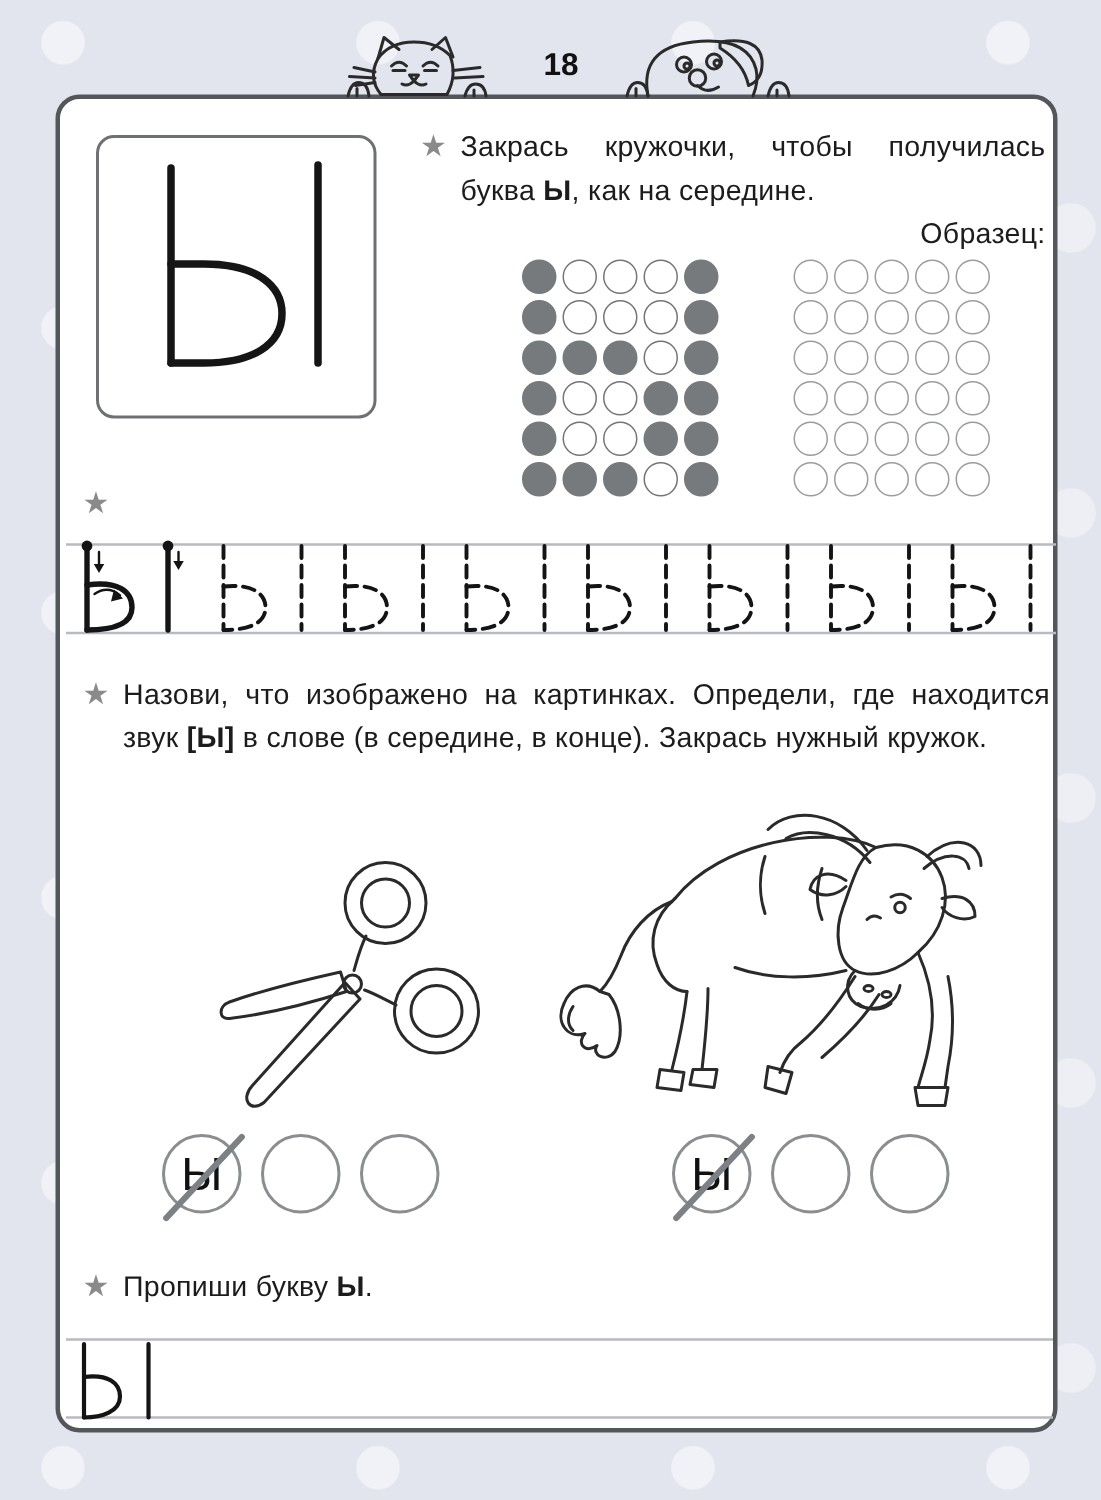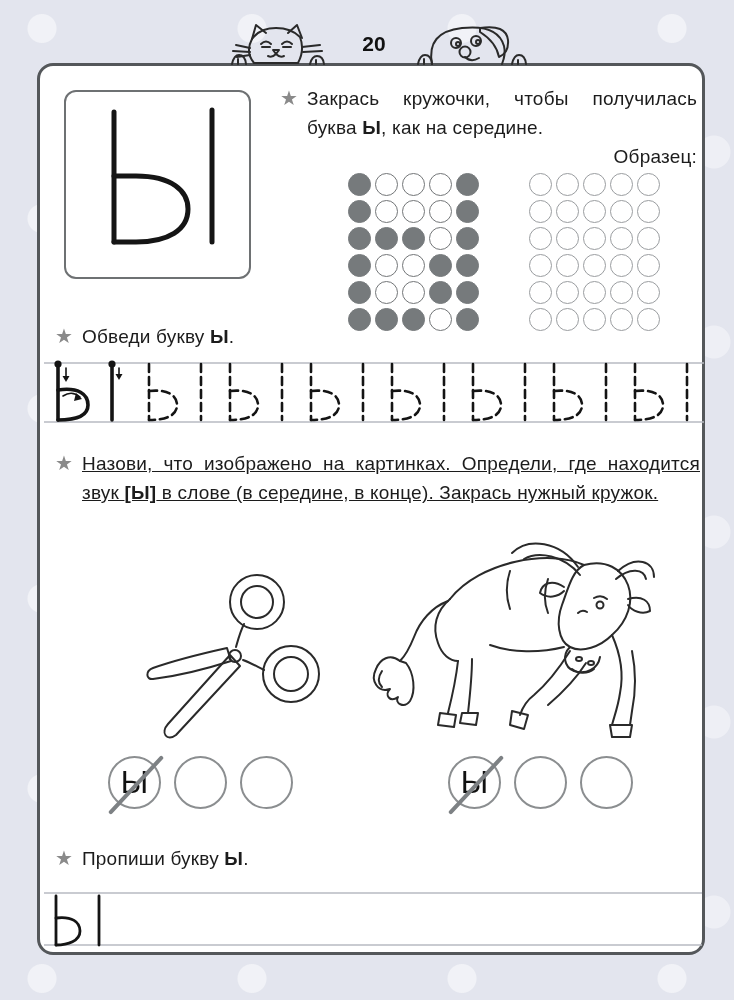--- a/index.html
+++ b/index.html
@@ -72,21 +72,21 @@
     <path d="M3,29 L20,30"></path>
     <path d="M7,35 L20,33"></path>
   <path d="M72,25 L90,23"></path>
     <path d="M73,30 L92,29"></path>
   <path d="M2,42 Q4,33 9,33 Q15,33 16,42"></path>
   <path d="M80,42 Q82,34 87,34 Q93,34 94,42"></path>
   <path d="M8,37 L8,42"></path>
     <path d="M86,38 L86,42"></path>
 </svg>
 
-<div class="hdr page-number">20</div>
+<div class="hdr page-number">18</div>
 
 <svg class="hdr illu" style="left:416px; top:22px;" width="112" height="44" viewBox="0 0 112 44">
   <path d="M16,42 Q10,10 46,6 Q82,2 88,24 Q90,32 86,42"></path>
   <path d="M64,6 Q90,2 92,18 Q93,31 83,35 Q80,20 64,10 Z"></path>
   <circle cx="40" cy="21" r="5"></circle>
     <circle cx="60" cy="19" r="5"></circle>
   <circle cx="42" cy="22" r="2" fill="#2a2a2a"></circle>
     <circle cx="62" cy="20" r="2" fill="#2a2a2a"></circle>
   <circle cx="49" cy="30" r="5.5" fill="#2a2a2a" stroke="none"></circle>
   <path d="M49,35 Q55,41 63,36"></path>
@@ -177,23 +177,20 @@
       <div class="dot"></div>
       <div class="dot"></div>
       <div class="dot"></div>
       <div class="dot"></div>
       <div class="dot"></div>
       <div class="dot"></div>
     </div>
 
   <div class="abs task" style="left:15px; top:256px; width:420px;">
     <span class="star">★</span>
-    <div class="task-text" style="text-align:left;">
-      <span>Обведи  букву </span><span class="bold-letter">Ы</span><span>.</span>
-    </div>
   </div>
 
   <svg id="trace-svg" class="abs" style="left:4px; top:294px;" width="660" height="66" viewBox="0 0 660 66">
     <defs>
       <g id="dashY">
         <g class="trace-stroke" stroke-width="2.6" stroke-dasharray="8 5">
           <path d="M10,4 L10,60"></path>
           <path d="M10,31 C28,29 38,35 38,45 C38,56 26,60 10,60"></path>
           <path d="M62,4 L62,60"></path>
         </g>
@@ -222,21 +219,21 @@
       <use href="#dashY" x="176" y="0"></use>
       <use href="#dashY" x="257" y="0"></use>
       <use href="#dashY" x="338" y="0"></use>
       <use href="#dashY" x="419" y="0"></use>
       <use href="#dashY" x="500" y="0"></use>
       <use href="#dashY" x="581" y="0"></use>
     </svg>
 
   <div class="abs task" style="left:15px; top:383px; width:645px;">
     <span class="star">★</span>
-    <div class="task-text" style="width:618px;text-decoration:underline;">
+    <div class="task-text" style="width:618px;">
       <span>Назови, что изображено на картинках. Определи, где находится звук </span><span class="bold-letter">[Ы]</span><span> в слове (в середине, в конце). Закрась нужный кружок.</span>
     </div>
   </div>
 
   <svg class="abs illu" style="left:100px; top:490px;" width="198" height="198" viewBox="0 0 198 198">
     <g stroke-width="2.4">
       <circle cx="117" cy="46" r="27"></circle>
         <circle cx="117" cy="46" r="16"></circle>
       <circle cx="151" cy="118" r="28"></circle>
         <circle cx="151" cy="118" r="17"></circle>

